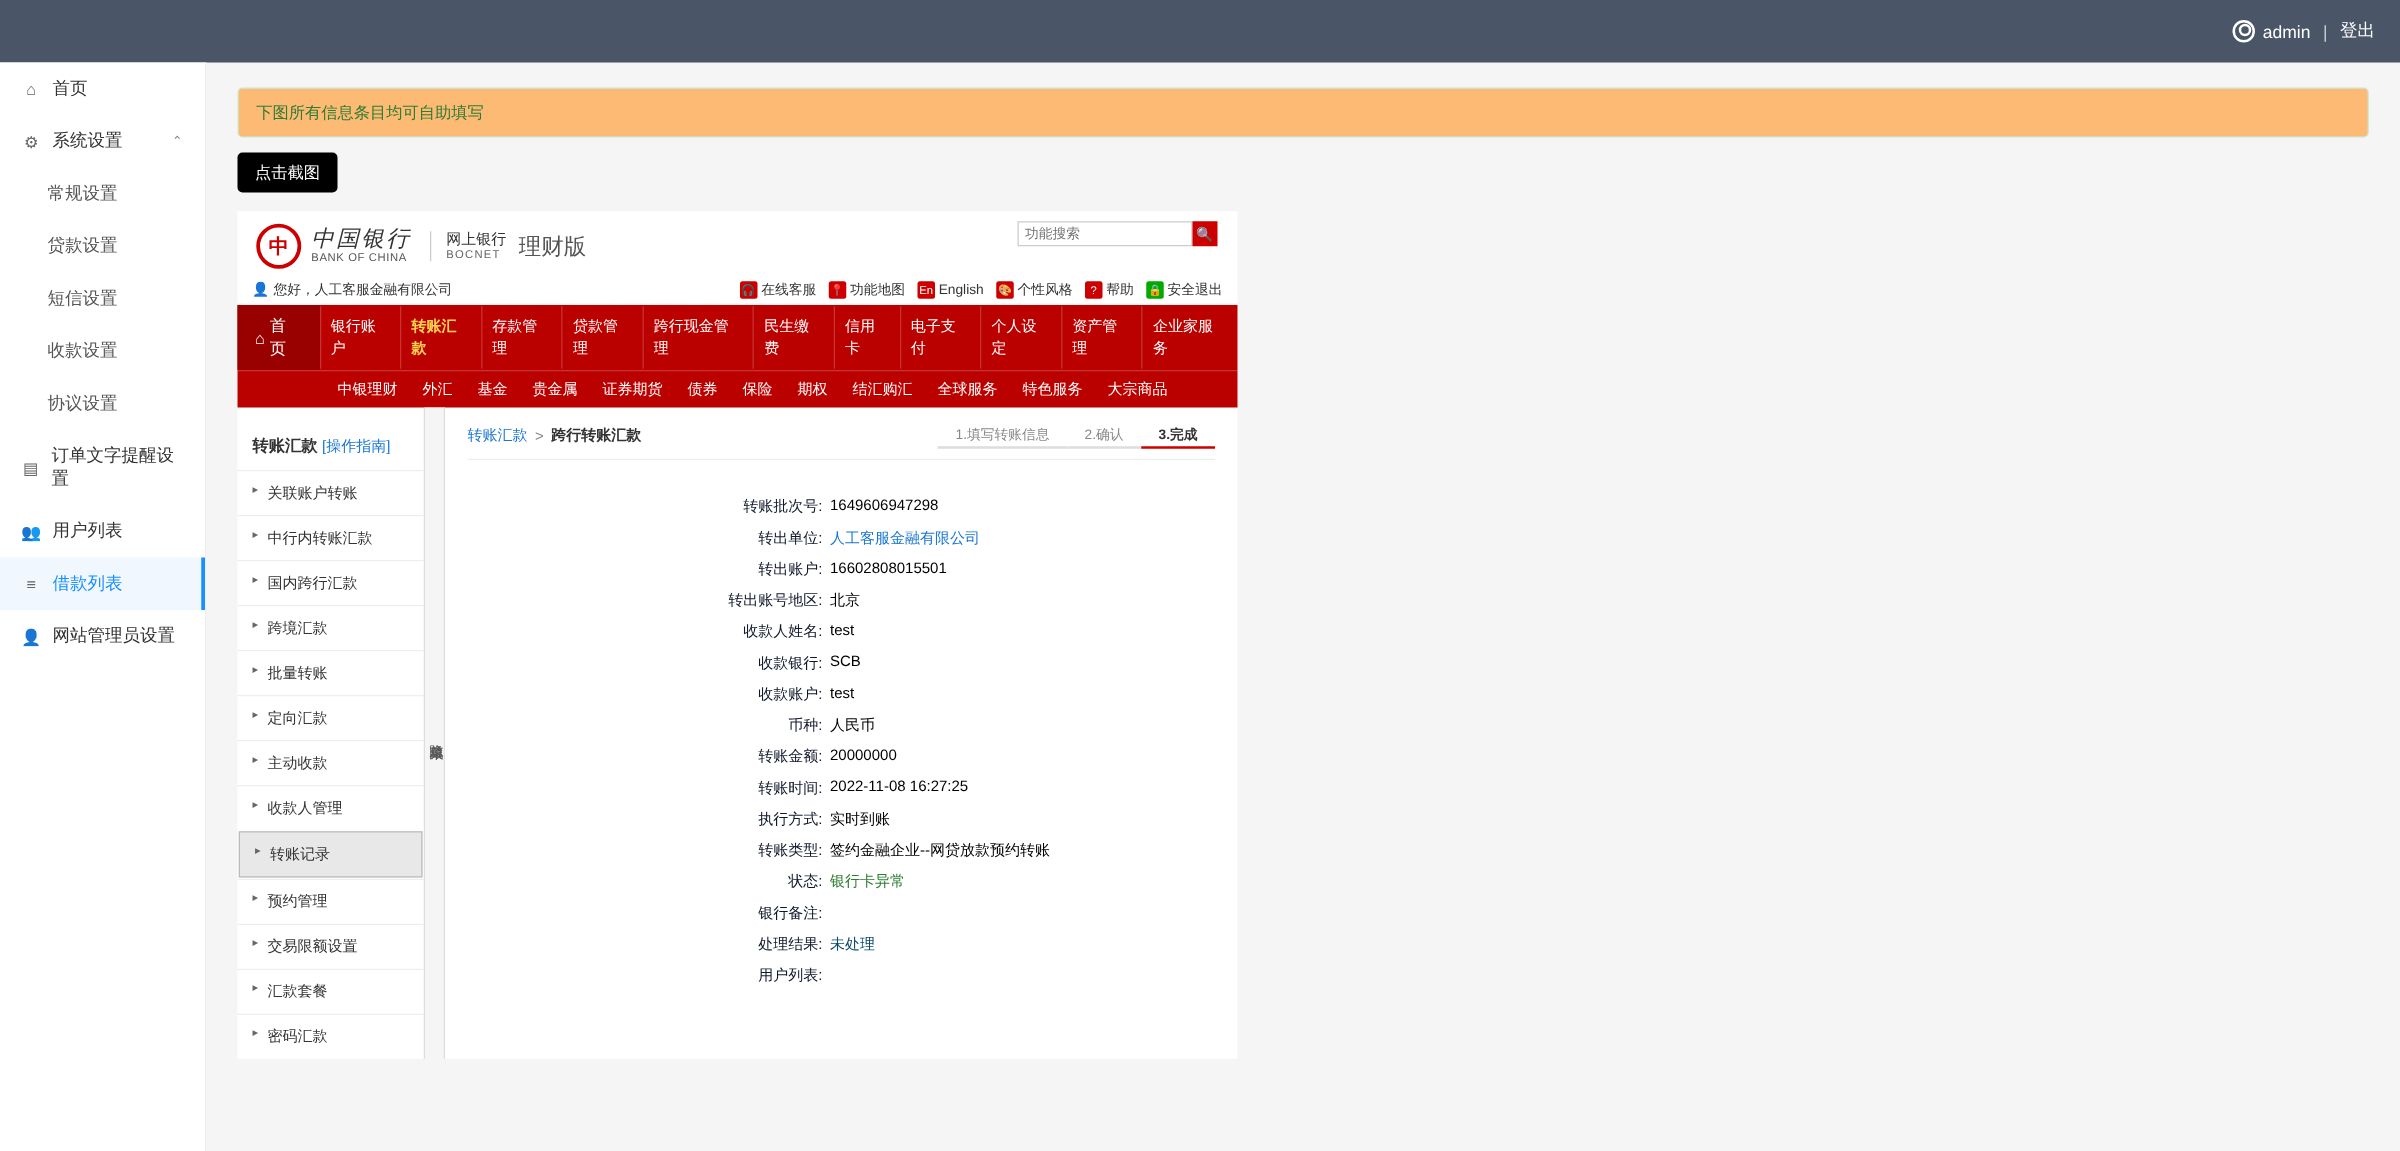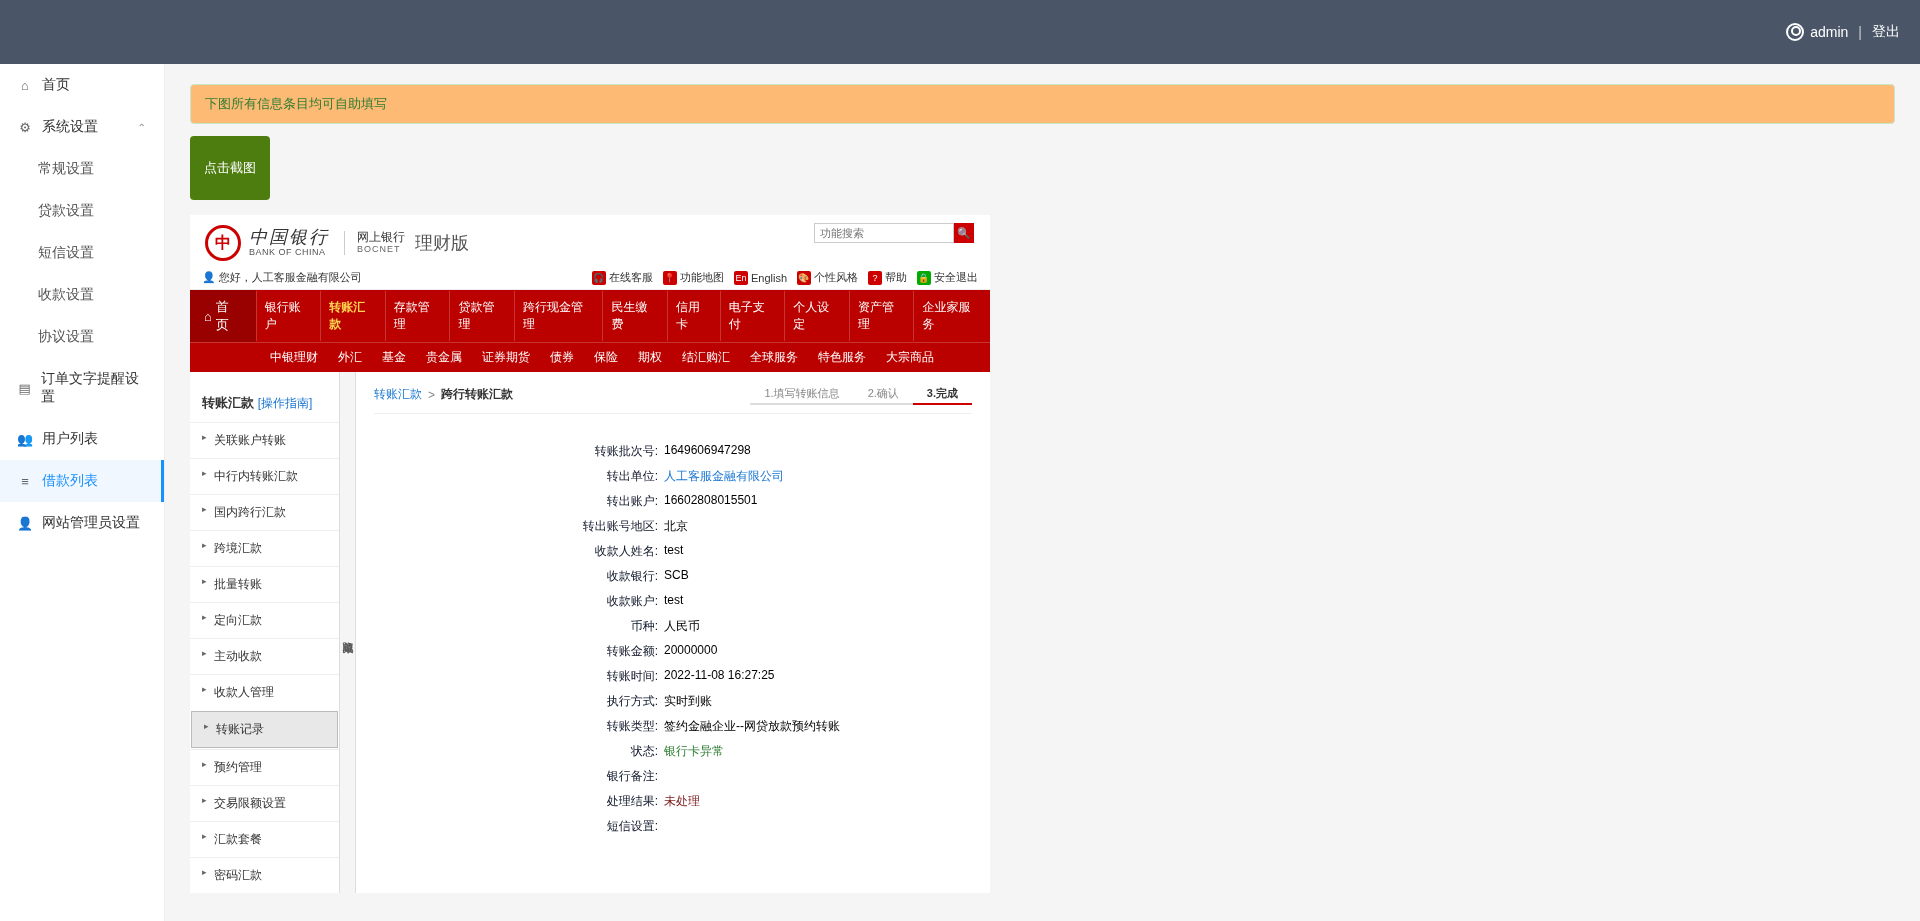--- a/index.html
+++ b/index.html
@@ -1,30 +1,30 @@
 <!DOCTYPE html>
 <html><head>
 <meta charset="utf-8">
 <style>
 * { margin:0; padding:0; box-sizing:border-box; font-family:-apple-system,BlinkMacSystemFont,"Segoe UI","Microsoft YaHei",sans-serif; }
 body { background:#f5f5f5; }
-.topbar { background:#4a5568; height:64px; display:flex; align-items:center; justify-content:flex-end; padding:0 20px; color:#fff; font-size:14px; }
+.topbar { background:#4a5568; height:50px; display:flex; align-items:center; justify-content:flex-end; padding:0 20px; color:#fff; font-size:14px; }
 .topbar .user-icon { width:18px; height:18px; border:2px solid #fff; border-radius:50%; margin-right:6px; position:relative; }
 .topbar .user-icon::after { content:""; position:absolute; width:6px; height:6px; border:2px solid #fff; border-radius:50%; top:1px; left:3px; }
 .topbar .sep { margin:0 10px; color:#ccc; }
 .layout { display:flex; height:calc(100vh - 50px); }
 .sidebar { width:165px; background:#fff; border-right:1px solid #eee; overflow-y:auto; }
 .sidebar .item { display:flex; align-items:center; padding:12px 18px; font-size:14px; color:#333; cursor:pointer; }
 .sidebar .item.sub { padding-left:38px; color:#555; }
 .sidebar .item.active { color:#1890ff; border-right:3px solid #1890ff; background:#f0f7ff; }
 .sidebar .chev { margin-left:auto; font-size:10px; color:#888; }
 .sidebar .icon { width:14px; height:14px; margin-right:10px; display:inline-flex; align-items:center; justify-content:center; font-size:13px; color:#666; }
 .main { flex:1; padding:20px 25px; overflow:auto; }
 .alert { background:#fdba74; border:1px solid #c8e6c9; color:#2e7d32; padding:10px 14px; border-radius:4px; font-size:13px; margin-bottom:12px; }
-.btn-screenshot { background:#4d7c0f; color:#fff; border:none; padding:23px 14px; border-radius:4px; font-size:13px; cursor:pointer; margin-bottom:15px; }
+.btn-screenshot { background:#000000; color:#fff; border:none; padding:7px 14px; border-radius:4px; font-size:13px; cursor:pointer; margin-bottom:15px; }
 
 .bank { background:#fff; width:800px; font-size:12px; }
 .bank-header { display:flex; align-items:center; padding:10px 15px 5px; position:relative; }
 .bank-logo { display:flex; align-items:center; gap:8px; }
 .bank-logo-circle { width:36px; height:36px; border:3px solid #c00; border-radius:50%; display:flex; align-items:center; justify-content:center; color:#c00; font-weight:bold; font-size:16px; }
 .bank-logo-txt { line-height:1.1; }
 .bank-logo-cn { font-size:18px; font-weight:500; letter-spacing:2px; color:#333; font-style:italic; }
 .bank-logo-en { font-size:9px; color:#555; letter-spacing:0.5px; }
 .bank-sub { margin-left:15px; padding-left:12px; border-left:1px solid #ccc; line-height:1.1; }
 .bank-sub-cn { font-size:12px; color:#333; }
@@ -64,21 +64,21 @@
 .bc-steps { margin-left:auto; display:flex; font-size:11px; }
 .bc-step { padding:2px 14px; color:#888; border-bottom:2px solid #ddd; }
 .bc-step.done { color:#333; border-bottom-color:#c00; font-weight:bold; }
 
 .detail { padding:25px 10px; }
 .detail-row { display:flex; padding:4px 0; font-size:12px; }
 .detail-row .lbl { width:280px; text-align:right; color:#0f172a; padding-right:6px; }
 .detail-row .val { color:#000000; }
 .detail-row .val.blue { color:#1976d2; }
 .detail-row .val.green { color:#2e7d32; }
-.detail-row .val.red { color:#7f1d1d; }
+.detail-row .val.red { color:#0c4a6e; }
 </style>
 </head>
 <body>
 
 <div class="topbar">
   <span class="user-icon"></span>
   <span>admin</span>
   <span class="sep">|</span>
   <span>登出</span>
 </div>
@@ -293,21 +293,21 @@
               </div>
               <div class="detail-row">
                 <div class="lbl">银行备注:</div>
                 <div class="val"></div>
               </div>
               <div class="detail-row">
                 <div class="lbl">处理结果:</div>
                 <div class="val red">未处理</div>
               </div>
               <div class="detail-row">
-                <div class="lbl">短信设置:</div>
+                <div class="lbl">用户列表:</div>
                 <div class="val"></div>
               </div>
             </div>
         </div>
       </div>
     </div>
   </div>
 </div>
 
 </body></html>

